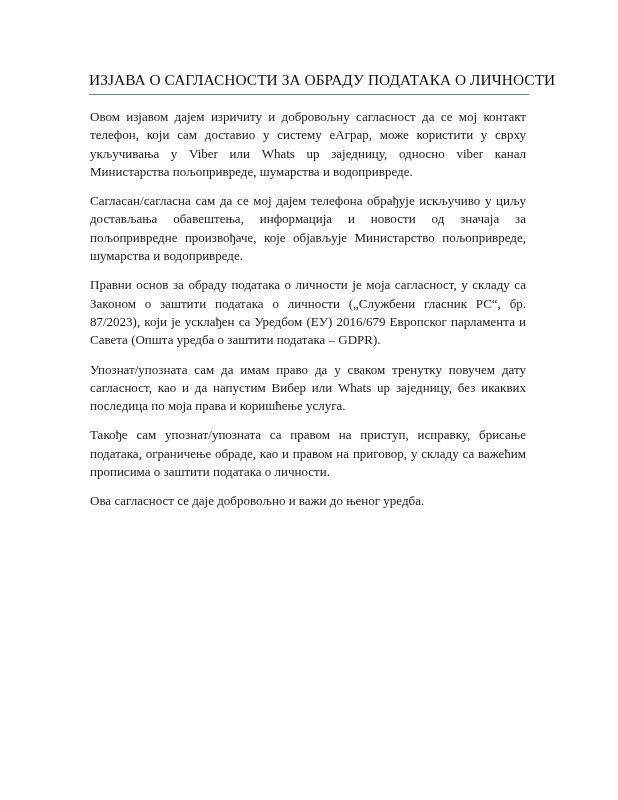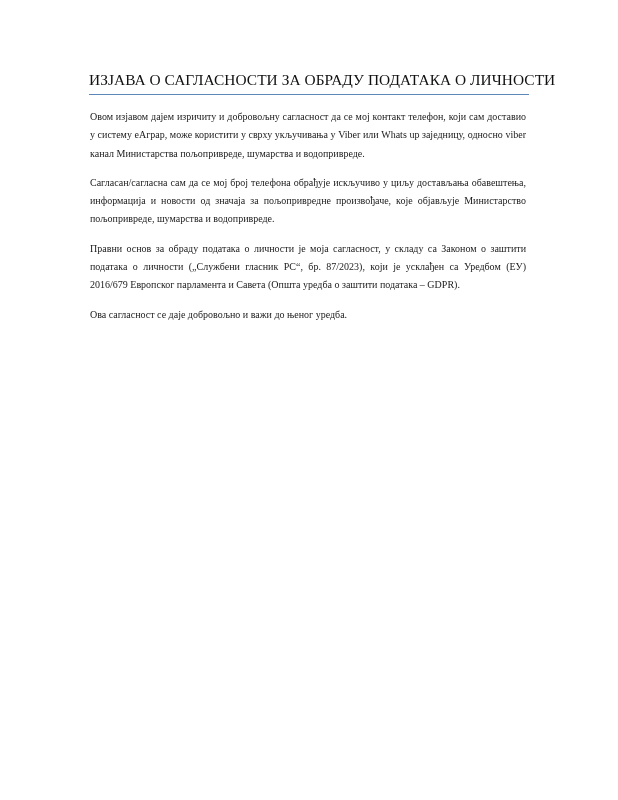--- a/index.html
+++ b/index.html
@@ -44,32 +44,34 @@
       border-top: 1.5px solid #5b87b8;
     }
     .body {
       position: absolute;
       left: 90px;
       top: 108px;
       width: 436px;
     }
     .para {
       margin: 0 0 11px 0;
-      font-size: 10px;
+      font-size: 13px;
       line-height: 18.3px;
       text-align: justify;
       color: #1a1a1a;
     }
   </style>
 </head>
 <body>
 
 <div class="page">
   <div class="title">ИЗЈАВА О САГЛАСНОСТИ ЗА ОБРАДУ ПОДАТАКА О ЛИЧНОСТИ</div>
   <div class="title-rule"></div>
 
   <div class="body">
     <p class="para">Овом изјавом дајем изричиту и добровољну сагласност да се мој контакт телефон, који сам доставио у систему еАграр, може користити у сврху укључивања у Viber или Whats up заједницу, односно viber канал Министарства пољопривреде, шумарства и водопривреде.</p>
-    <p class="para">Сагласан/сагласна сам да се мој број телефона обрађује искључиво у циљу достављања обавештења, информација и новости од значаја за пољопривредне произвођаче, које објављује Министарство пољопривреде, шумарства и водопривреде.</p>
+    <p class="para">Сагласан/сагласна сам да се мој дајем телефона обрађује искључиво у циљу достављања обавештења, информација и новости од значаја за пољопривредне произвођаче, које објављује Министарство пољопривреде, шумарства и водопривреде.</p>
     <p class="para">Правни основ за обраду података о личности је моја сагласност, у складу са Законом о заштити података о личности („Службени гласник РС“, бр. 87/2023), који је усклађен са Уредбом (ЕУ) 2016/679 Европског парламента и Савета (Општа уредба о заштити података – GDPR).</p>
+    <p class="para">Упознат/упозната сам да имам право да у сваком тренутку повучем дату сагласност, као и да напустим Вибер или Whats up  заједницу, без икаквих последица по моја права и коришћење услуга.</p>
+    <p class="para">Такође сам упознат/упозната са правом на приступ, исправку, брисање података, ограничење обраде, као и правом на приговор, у складу са важећим прописима о заштити података о личности.</p>
     <p class="para">Ова сагласност се даје добровољно и важи до њеног уредба.</p>
   </div>
 </div>
 
 </body></html>

